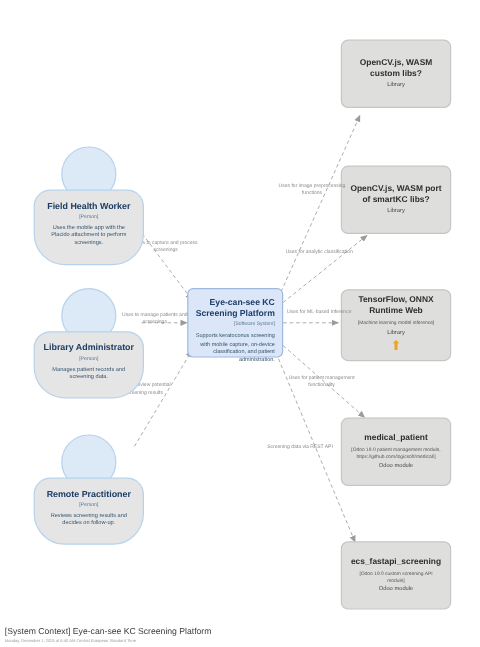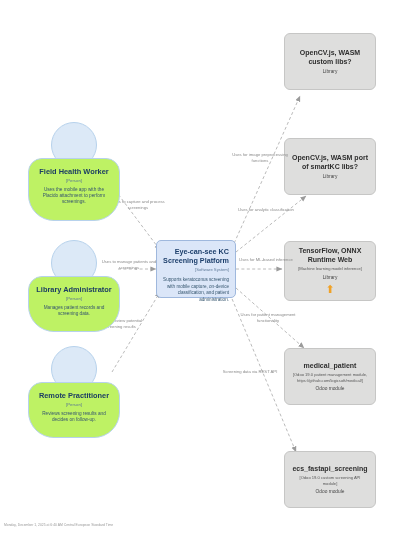--- a/index.html
+++ b/index.html
@@ -35,21 +35,21 @@
     border-radius: 50%;
     background: #dce9f7;
     border: 1px solid #b7d2ec;
     margin: 0 auto -10px auto;
     position: relative;
     z-index: 1;
   }
   .person-body {
     position: relative;
     z-index: 2;
-    background: #bef264;
+    background: #e5e5e5;
     border: 1px solid #b7d2ec;
     border-radius: 14px 14px 26px 26px;
     padding: 9px 6px 14px 6px;
     text-align: center;
   }
   .person-name {
     font-size: 7.4px;
     font-weight: bold;
     color: #1c3d63;
     line-height: 1.15;
@@ -202,21 +202,21 @@
 
   <div class="person" style="left:28px; top:240px;">
     <div class="person-head"></div>
     <div class="person-body">
       <div class="person-name">Library Administrator</div>
       <div class="person-type">[Person]</div>
       <div class="person-desc">Manages patient records and screening data.</div>
     </div>
   </div>
 
-  <div class="person" style="left:28px; top:346px;">
+  <div class="person" style="left:28px; top:362px;">
     <div class="person-head"></div>
     <div class="person-body">
       <div class="person-name">Remote Practitioner</div>
       <div class="person-type">[Person]</div>
       <div class="person-desc">Reviews screening results and decides on follow-up.</div>
     </div>
   </div>
 
   <div class="system" style="left:156px; top:240px; width:80px; height:58px;">
     <div class="system-name">Eye-can-see KC Screening Platform</div>
@@ -263,16 +263,17 @@
 
   <div class="edge-label" style="left:238px; top:207px;">Uses for analytic classification</div>
 
   <div class="edge-label" style="left:238px; top:257px;">Uses for ML-based inference</div>
 
   <div class="edge-label" style="left:240px; top:312px;">Uses for patient management functionality</div>
 
   <div class="edge-label" style="left:222px; top:369px;">Screening data via REST API</div>
 
   <div class="footer" style="top:521px;">
+    <div class="footer-title">[System Context] Eye-can-see KC Screening Platform</div>
     <div class="footer-sub">Monday, December 1, 2025 at 6:40 AM Central European Standard Time</div>
   </div>
 
 </div>
 
 </body></html>

